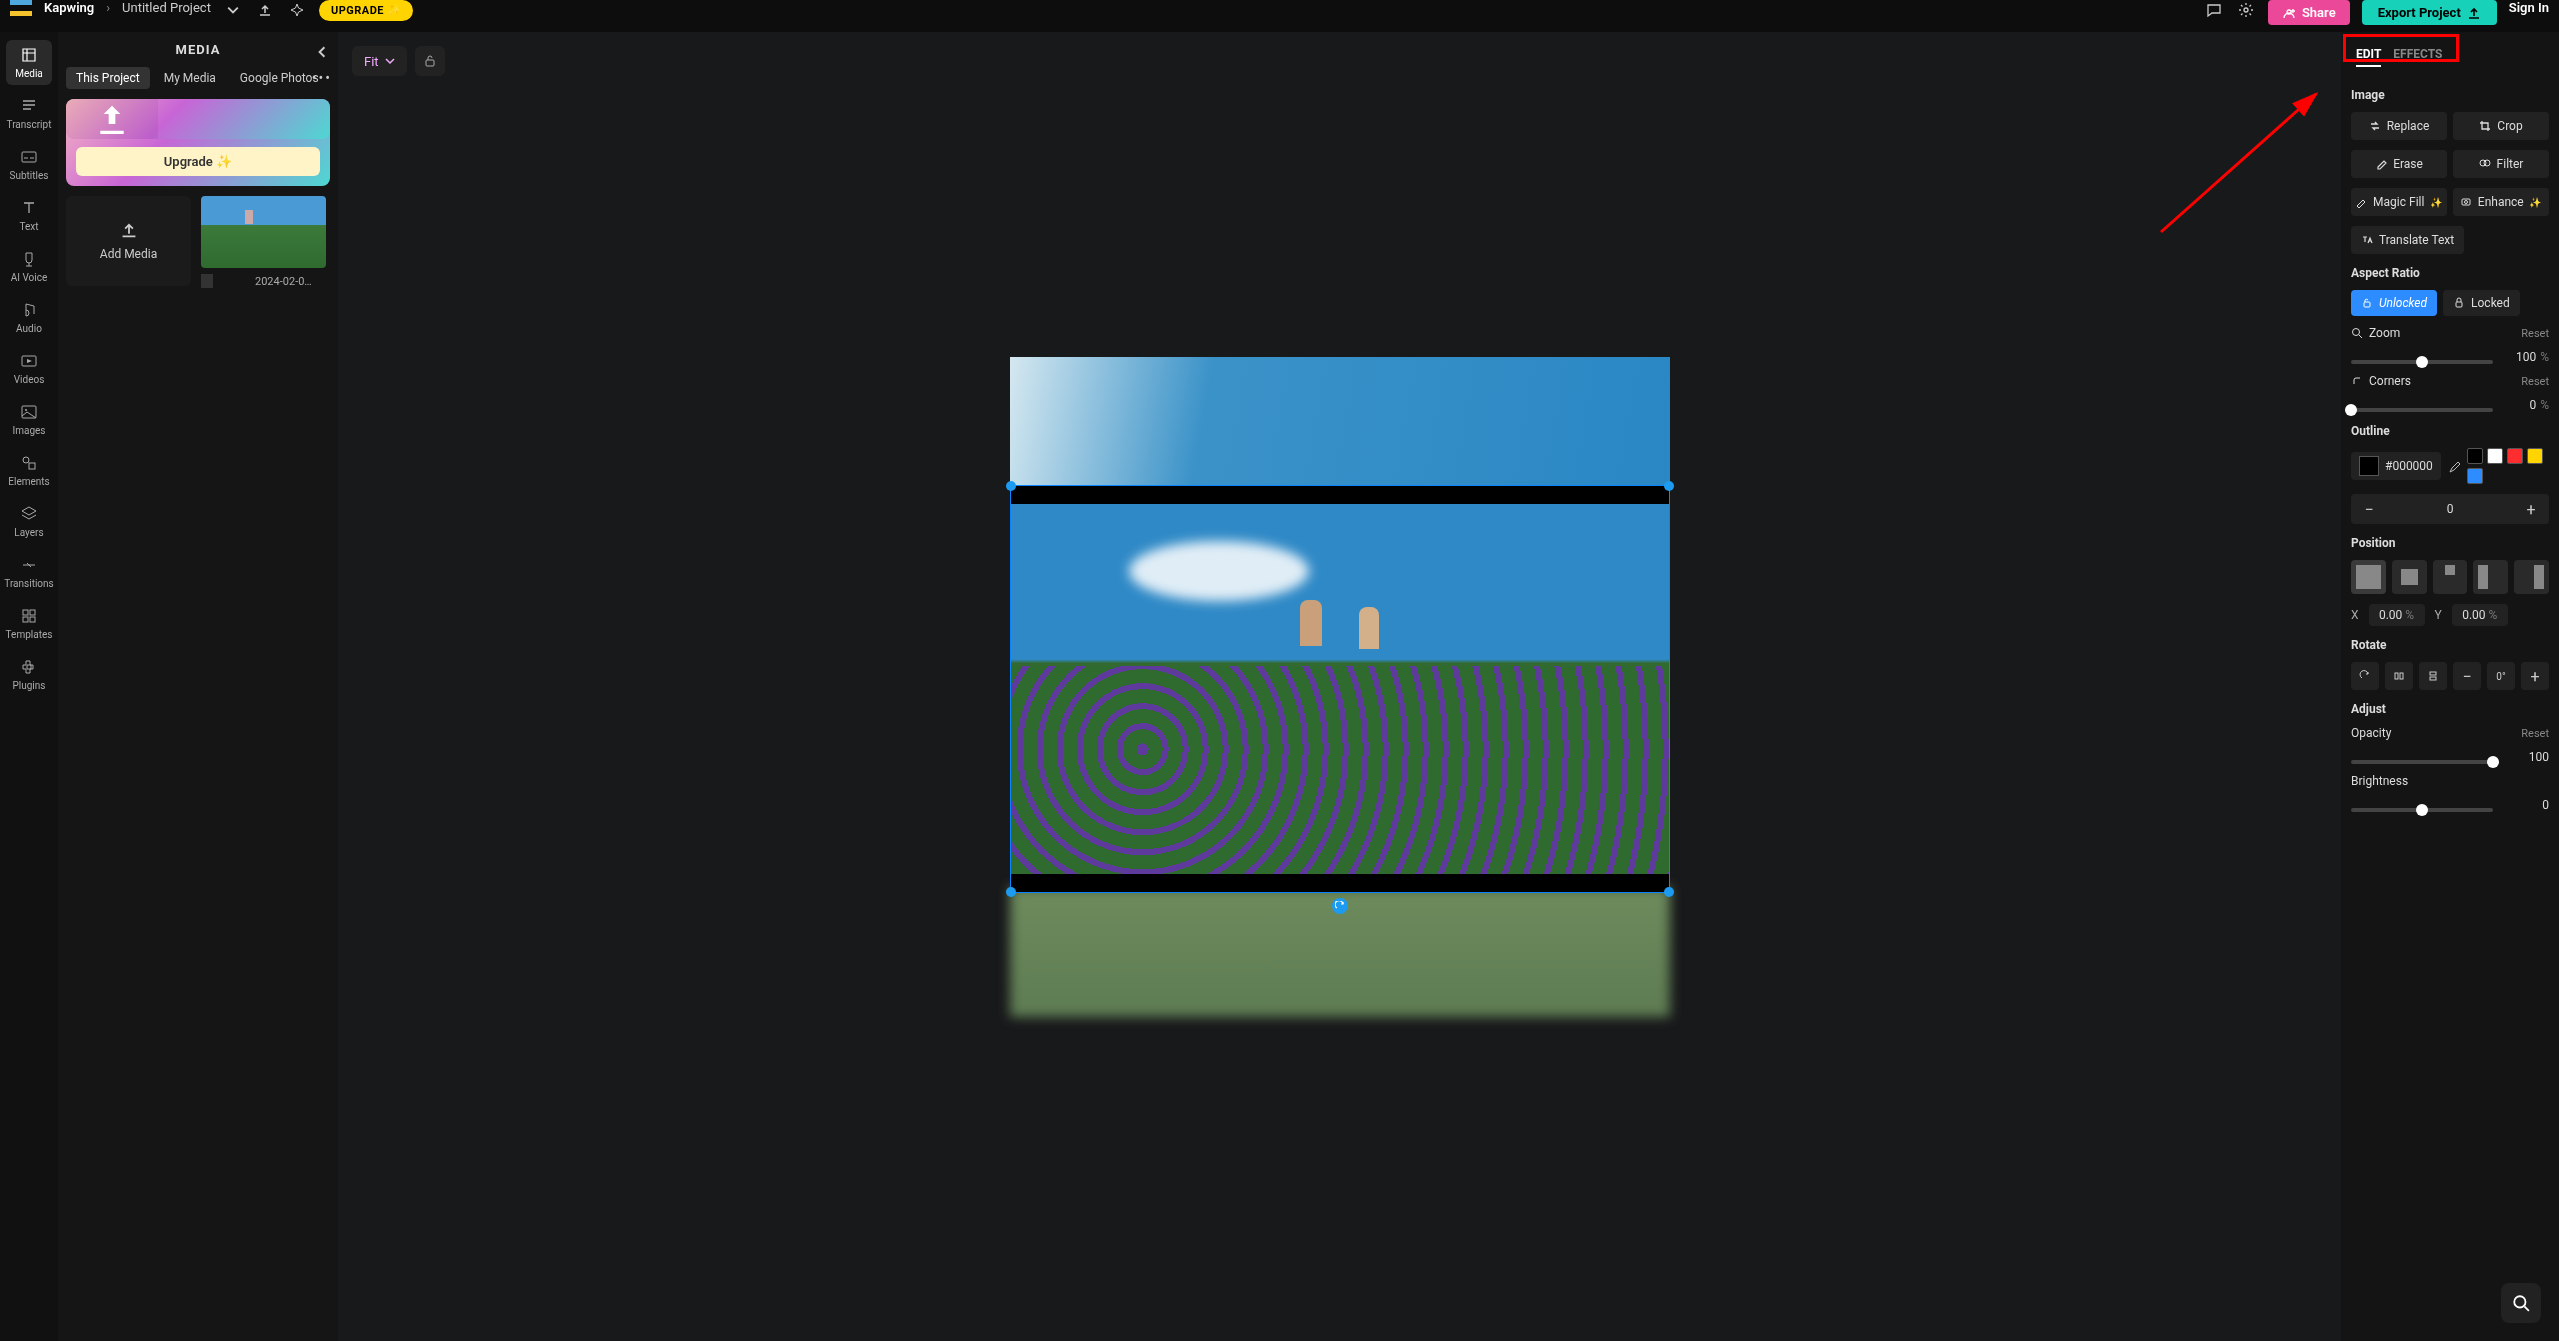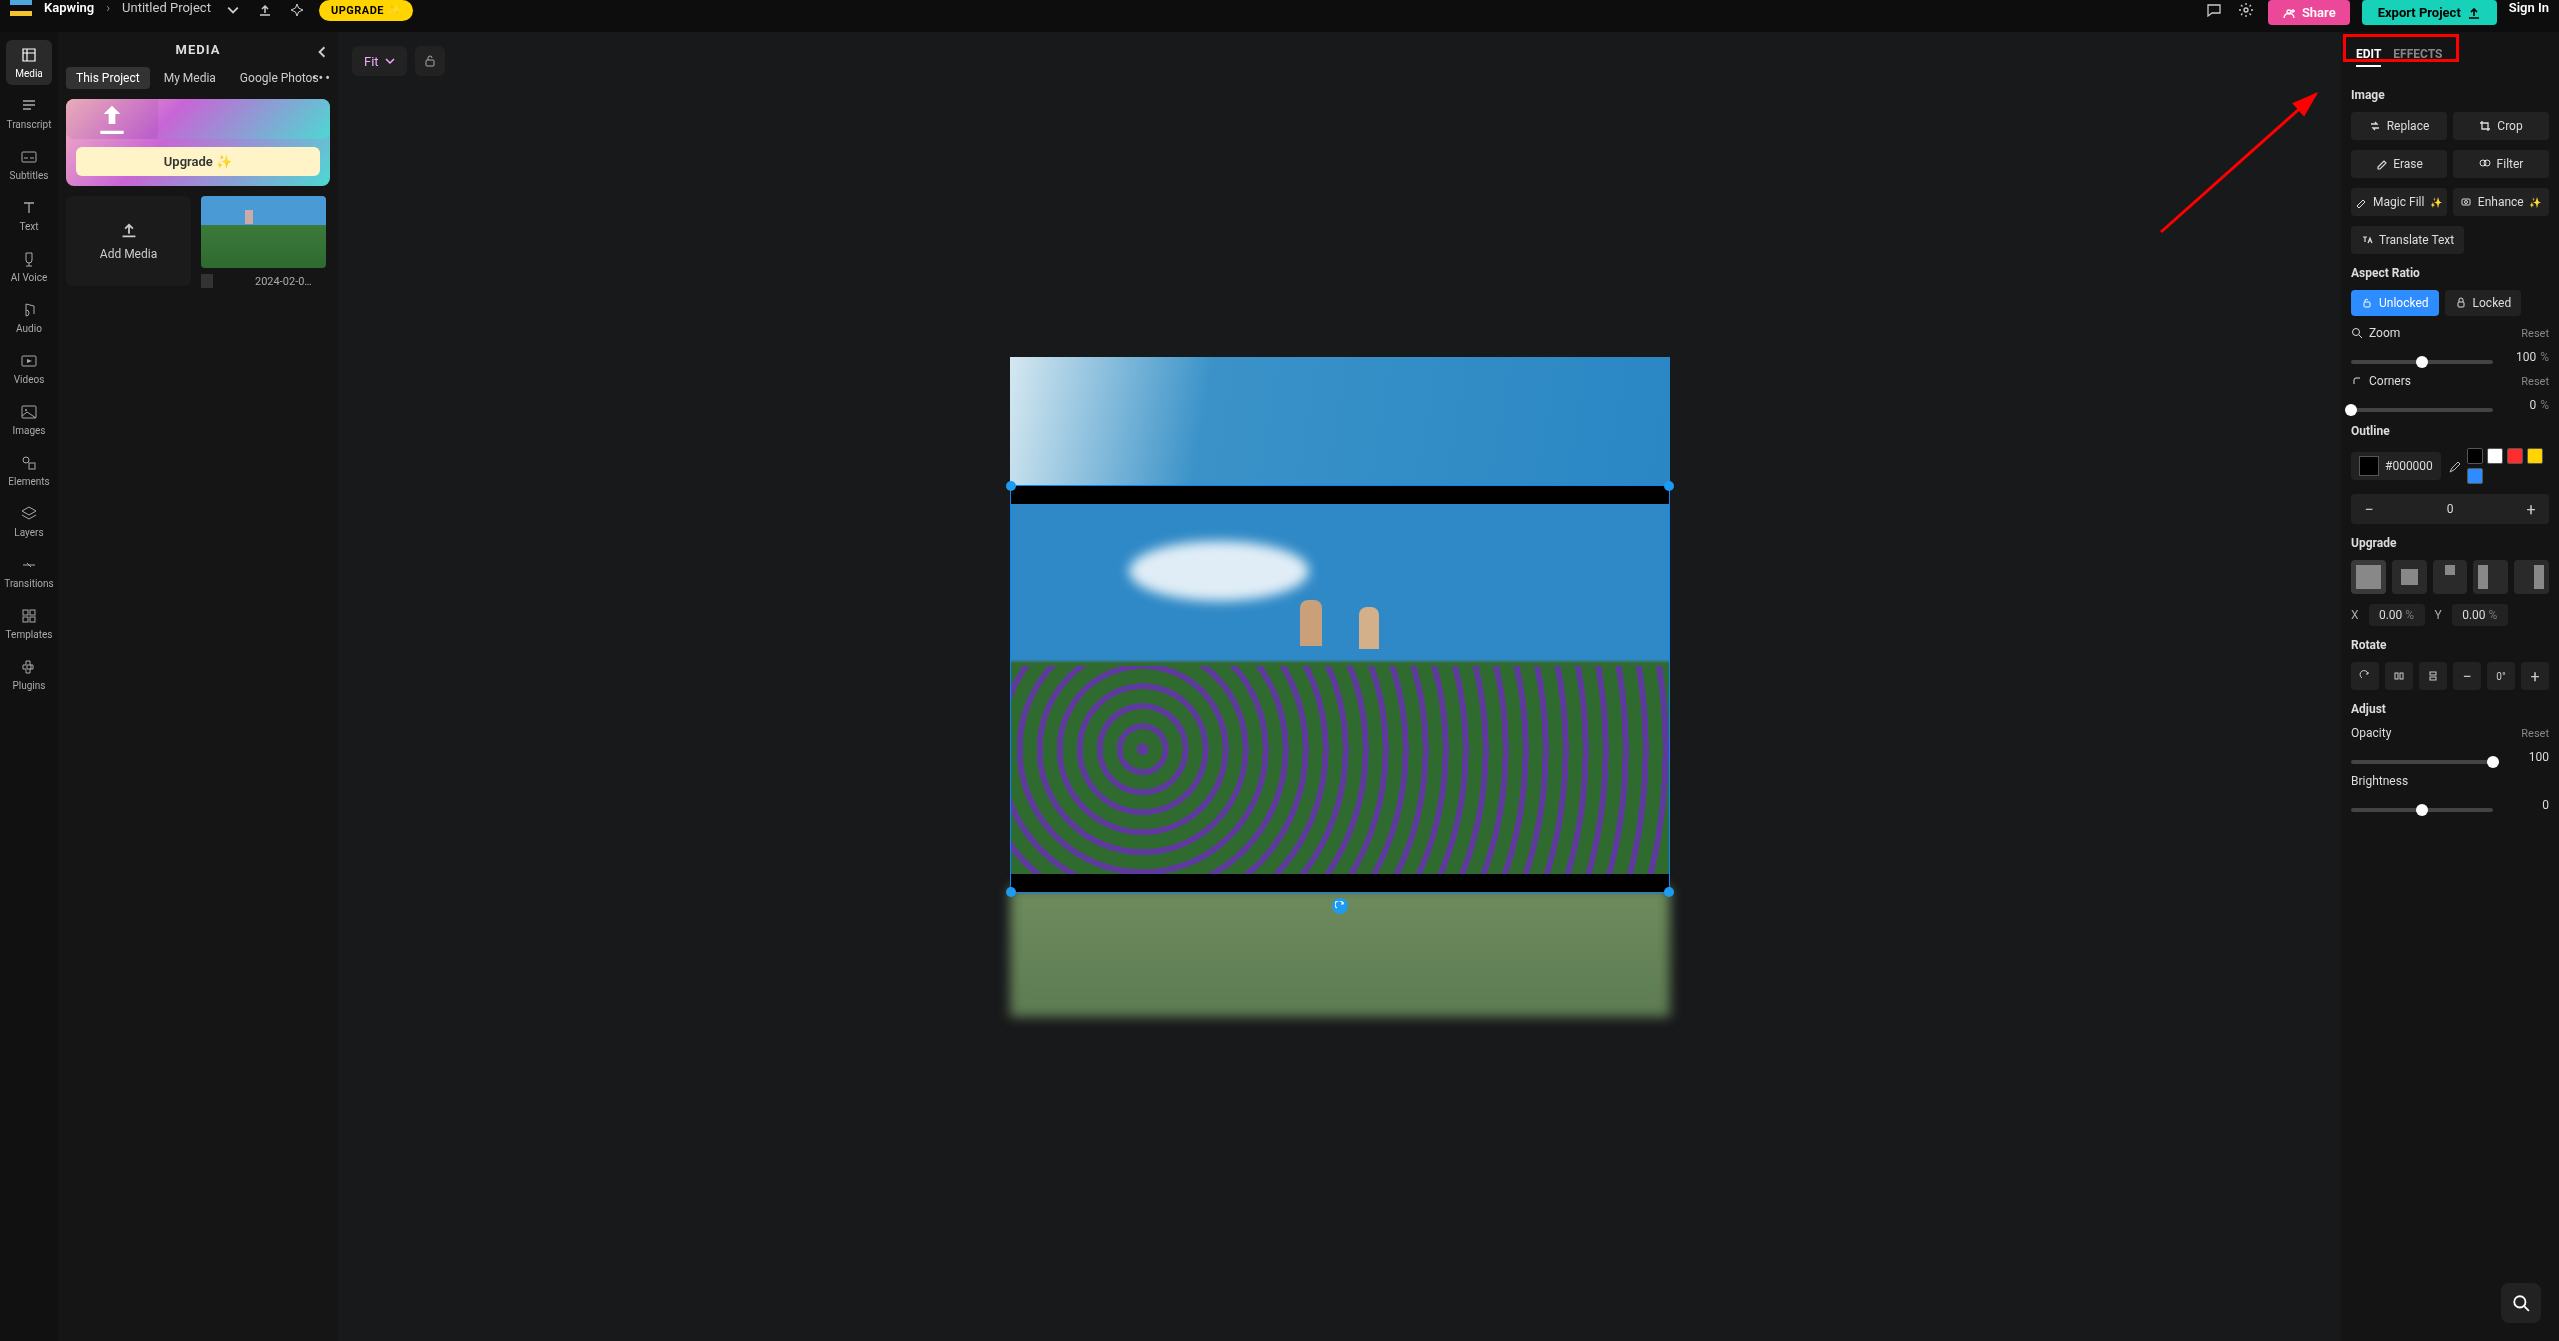--- a/index.html
+++ b/index.html
@@ -89,21 +89,21 @@
 .rtab-row { display:flex; gap:12px; padding:4px 2px 6px; border:3px solid transparent;}
 .rtab { font-size:12px; font-weight:700; color:#888; padding-bottom:4px; cursor:pointer; }
 .rtab.active { color:#fff; border-bottom:2px solid #fff; }
 .sec-title { font-size:12px; font-weight:700; color:#ddd; margin-top:2px;}
 .btn-row { display:flex; gap:6px; }
 .rbtn { flex:1; background:#222; border-radius:4px; padding:7px 4px; display:flex; align-items:center; justify-content:center; gap:6px; font-size:12px; color:#ddd; cursor:pointer;}
 .rbtn .spark { color:#f7c948; font-size:10px;}
 .rbtn.full{flex:none;padding:7px 10px;}
 .chip-row { display:flex; gap:6px; }
 .chip { background:#222; border-radius:4px; padding:6px 10px; display:flex; align-items:center; gap:6px; font-size:12px; color:#ddd; cursor:pointer;}
-.chip.active { background:#2d8cff; color:#fff; }
+.chip.active { background:#2d8cff; color:#fff;font-style:italic; }
 .row-between { display:flex; justify-content:space-between; align-items:center; font-size:12px;}
 .reset { color:#888; font-size:11px; cursor:pointer;}
 .slider-row { display:flex; align-items:flex-end; gap:8px; }
 .slider { flex:1; height:4px; background:#444; border-radius:2px; position:relative; }
 .slider .knob { position:absolute; top:50%; transform:translate(-50%,-50%); width:12px; height:12px; background:#fff; border-radius:50%; }
 .valbox { width:48px; text-align:right; font-size:12px; color:#ddd; display:flex; gap:4px; justify-content:flex-end;}
 .valbox .pct{color:#777;}
 .swatch-row { display:flex; align-items:center; gap:6px; }
 .swatch-big { width:20px; height:20px; border:1px solid #555; background:#000; }
 .swatch-input { background:#222; padding:4px 8px; border-radius:4px; font-size:12px; color:#ddd; display:flex; align-items:center; gap:6px;}
@@ -529,21 +529,21 @@
           <div class="sw" style="background: rgb(255, 212, 0);"></div>
           <div class="sw" style="background: rgb(45, 140, 255);"></div>
         </div>
     </div>
     <div class="stepper-row">
       <div class="sbtn">−</div>
       <div class="sval">0</div>
       <div class="sbtn">+</div>
     </div>
 
-    <div class="sec-title">Upgrade</div>
+    <div class="sec-title">Position</div>
     <div class="pos-grid">
       <div class="pos-box sel">
           <div class="pos-inner" style="width:100%;height:100%"></div>
         </div>
       <div class="pos-box">
           <div class="pos-inner" style="width:70%;height:70%"></div>
         </div>
       <div class="pos-box">
           <div class="pos-inner" style="width:40%;height:40%;align-self:flex-start;"></div>
         </div>

